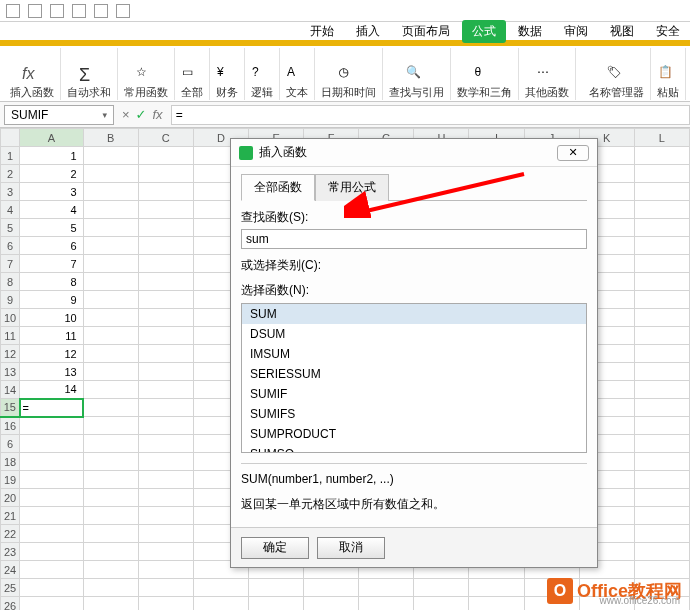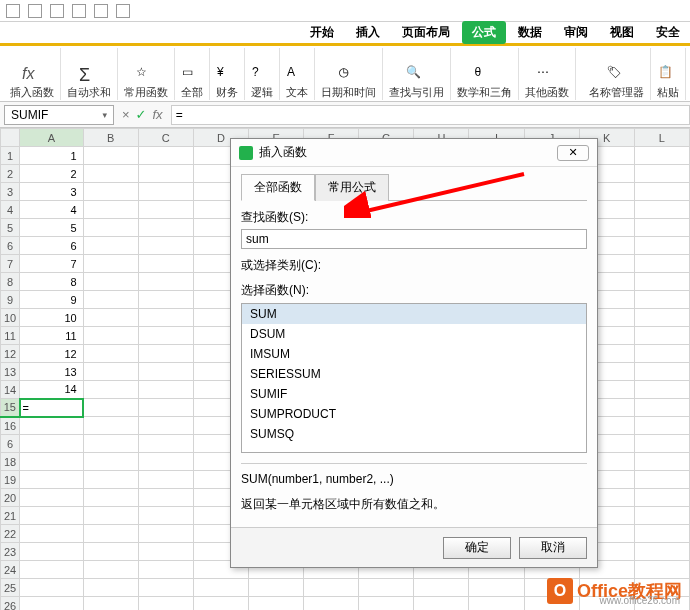--- a/index.html
+++ b/index.html
@@ -3,21 +3,21 @@
 <meta charset="utf-8">
 <style>
 * { box-sizing: border-box; margin: 0; padding: 0; font-family: "Microsoft YaHei", Arial, sans-serif; }
 body { width: 690px; height: 610px; background: #fff; position: relative; overflow: hidden; font-size: 12px; }
 
 
 .titlebar { height: 22px; background: #fff; border-bottom: 1px solid #d0d0d0; display: flex; align-items: center; padding: 0 6px; gap: 8px; }
 .titlebar .ticon { width: 14px; height: 14px; border: 1px solid #999; display: inline-block; }
 
 
-.menubar { height: 24px; display: flex; align-items: center; padding-left: 300px; gap: 2px; border-bottom: 3px solid #eab308; font-weight: bold; }
+.menubar { height: 24px; display: flex; align-items: center; padding-left: 300px; gap: 2px; border-bottom: 6px solid #eab308; }
 .menubar span { padding: 3px 10px; font-size: 12px; cursor: pointer; }
 .menubar .active { background: #22b14c; color: #fff; border-radius: 3px; }
 
 
 .ribbon { height: 56px; display: flex; align-items: flex-start; border-bottom: 1px solid #c8c8c8; padding: 2px 4px; }
 .rgroup { display: flex; flex-direction: column; align-items: center; padding: 0 6px; border-right: 1px solid #e0e0e0; height: 52px; justify-content: flex-end; }
 .rgroup .ricon { width: 20px; height: 18px; margin-bottom: 2px; }
 .rgroup .rlabel { font-size: 11px; color: #333; white-space: nowrap; }
 .fx-icon { font-style: italic; font-size: 16px; color: #555; }
 .sigma { font-size: 18px; color: #333; }
@@ -57,21 +57,21 @@
 .fld input, .fld select { width: 100%; height: 20px; border: 1px solid #aaa; font-size: 12px; padding: 0 4px; background: #fff; }
 .fld.row { display: flex; align-items: center; gap: 6px; }
 .fld.row label { margin: 0; white-space: nowrap; }
 .fld.row select { flex: 1; background: linear-gradient(#fff,#eee); }
 .listbox { margin-top: 4px; border: 1px solid #aaa; height: 150px; overflow-y: scroll; background: #fff; }
 .listbox .item { padding: 3px 8px; font-size: 12px; cursor: pointer; }
 .listbox .item.sel { background: #d8e6f2; }
 .desc { margin-top: 10px; border-top: 1px solid #ccc; padding-top: 8px; font-size: 12px; }
 .desc .sig { font-weight: normal; margin-bottom: 10px; }
 .desc .txt { font-size: 12px; }
-.dlg-foot { position: absolute; bottom: 0; left: 0; right: 0; height: 40px; border-top: 1px solid #ccc; display: flex; justify-content: flex-end; align-items: center; padding: 0 10px; gap: 8px; background: #f4f4f4; }
+.dlg-foot { position: absolute; bottom: 0; left: 0; right: 0; height: 40px; border-top: 1px solid #ccc; display: flex; justify-content: flex-start; align-items: center; padding: 0 10px; gap: 8px; background: #f4f4f4; }
 .dlg-foot button { width: 68px; height: 22px; border: 1px solid #888; background: linear-gradient(#fff,#e4e4e4); font-size: 12px; cursor: pointer; }
 
 
 .arrow { position: absolute; left: 344px; top: 168px; width: 190px; height: 50px; pointer-events: none; }
 
 
 .watermark { position: absolute; right: 8px; bottom: 6px; display: flex; align-items: center; gap: 4px; }
 .watermark .wicon { width: 26px; height: 26px; background: #e8641b; border-radius: 3px; display: flex; align-items: center; justify-content: center; color: #fff; font-weight: bold; font-size: 16px; }
 .watermark .wt1 { color: #e8641b; font-weight: bold; font-size: 18px; }
 .watermark .wt2 { color: #999; font-size: 10px; position: absolute; right: 2px; bottom: -2px; }
@@ -601,20 +601,21 @@
       <label>或选择类别(C):</label>
     </div>
     <div class="fld">
       <label>选择函数(N):</label>
       <div class="listbox" id="fnlist">
           <div class="item sel">SUM</div>
           <div class="item">DSUM</div>
           <div class="item">IMSUM</div>
           <div class="item">SERIESSUM</div>
           <div class="item">SUMIF</div>
+          <div class="item">SUMIFS</div>
           <div class="item">SUMPRODUCT</div>
           <div class="item">SUMSQ</div>
         </div>
     </div>
     <div class="desc">
       <div class="sig">SUM(number1, number2, ...)</div>
       <div class="txt">返回某一单元格区域中所有数值之和。</div>
     </div>
   </div>
   <div class="dlg-foot">

